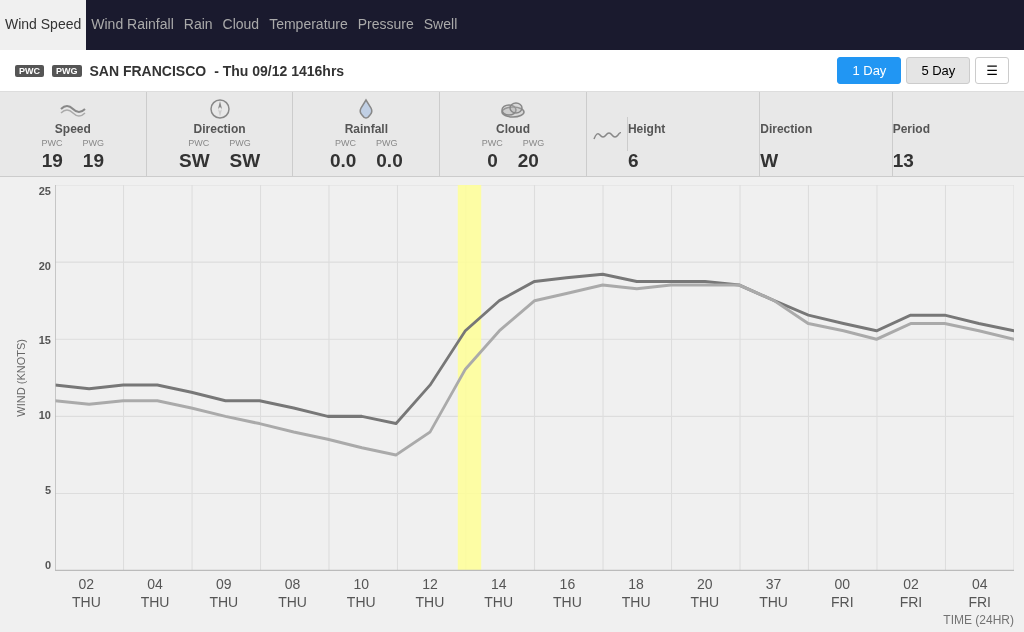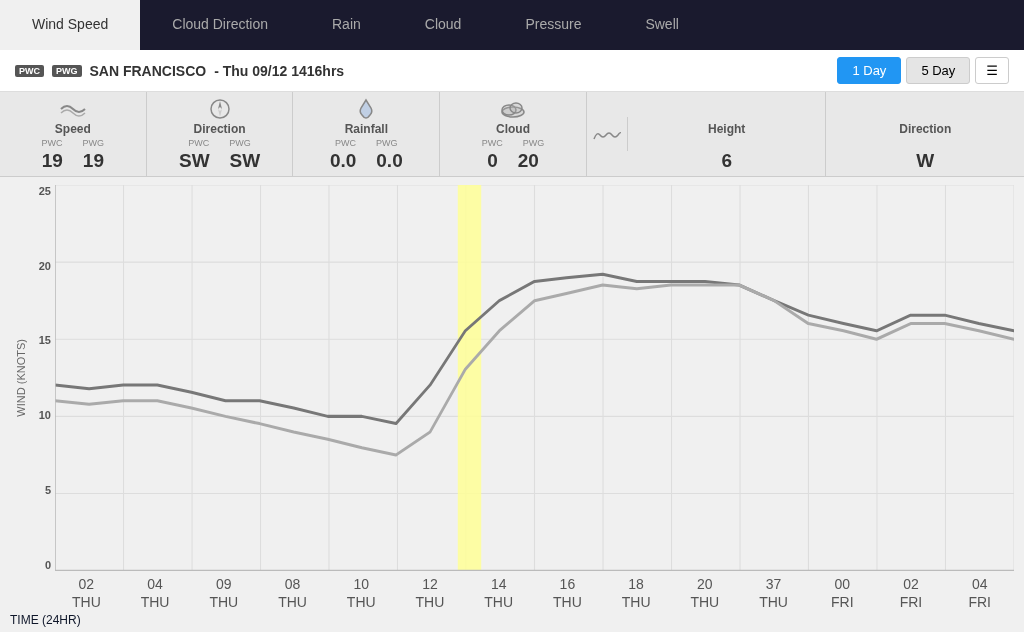--- a/index.html
+++ b/index.html
@@ -7,21 +7,21 @@
 
     
     .top-nav {
       background: #1a1a2e;
       display: flex;
       align-items: stretch;
       height: 50px;
     }
     .nav-tab {
       color: #aaa;
-      padding: 0 32px;
+      padding: 0 5px;
       display: flex;
       align-items: center;
       font-size: 14px;
       cursor: pointer;
       border-bottom: 3px solid transparent;
     }
     .nav-tab.active {
       background: #f0f0f0;
       color: #333;
       border-bottom: 3px solid #f0f0f0;
@@ -121,21 +121,20 @@
     .sub-values {
       display: flex;
       gap: 20px;
       font-size: 19px;
       font-weight: bold;
       color: #333;
     }
     .swell-sub {
       display: flex;
       flex-direction: column;
-      align-items: center;
       padding: 6px 0 4px;
       border-right: 1px solid #ccc;
       flex: 1;
     }
     .swell-sub:last-child { border-right: none; }
     .y-axis-label {
       writing-mode: vertical-rl;
       transform: rotate(180deg);
       font-size: 11px;
       color: #666;
@@ -144,41 +143,42 @@
       white-space: nowrap;
     }
     .x-tick {
       flex: 1;
       text-align: center;
       font-size: 14px;
       color: #555;
       line-height: 1.3;
     }
     .x-axis-label {
-      text-align: left;
+      text-align: right;
       font-size: 12px;
-      color: #0f172a;
+      color: #737373;
       margin-top: 2px;
       margin-bottom: 5px;
     }
 
     .main-content {
       display: flex;
       flex-direction: column;
       height: calc(632px - 50px);
     }
   </style>
 </head>
 <body>
 
 <div class="top-nav">
   <div class="nav-tab active">Wind Speed</div>
-  <div class="nav-tab">Cloud Direction</div>
+  <div class="nav-tab">Wind Rainfall</div>
   <div class="nav-tab">Rain</div>
   <div class="nav-tab">Cloud</div>
+  <div class="nav-tab">Temperature</div>
   <div class="nav-tab">Pressure</div>
   <div class="nav-tab">Swell</div>
 </div>
 
 <div class="main-content">
 
   <div class="header-bar">
     <div class="header-left">
       <span class="badge">PWC</span>
       <span class="badge">PWG</span>
@@ -295,20 +295,32 @@
           </div>
         <div class="section-label">Direction</div>
         <div class="sub-labels">
             <span>&nbsp;</span>
           </div>
         <div class="sub-values">
           <span>W</span>
         </div>
       </div>
 
+      <div class="swell-sub" style="border-right:none;">
+        <div class="section-icon" style="visibility:hidden;">
+            <span>-</span>
+          </div>
+        <div class="section-label">Period</div>
+        <div class="sub-labels">
+            <span>&nbsp;</span>
+          </div>
+        <div class="sub-values">
+          <span>13</span>
+        </div>
+      </div>
     </div>
   </div>
 
   <div style="display:flex; flex-direction:column; flex:1; padding: 8px 10px 0 10px; background:#f0f0f0;">
     <div style="display:flex; flex:1; min-height:0;">
 
       <div class="y-axis-label">WIND (KNOTS)</div>
 
       <div style="position:relative; width:28px; display:flex; flex-direction:column; justify-content:space-between; padding: 0 4px 0 0; font-size:11px; color:#555; text-align:right;font-weight:bold;">
         <span>25</span>

